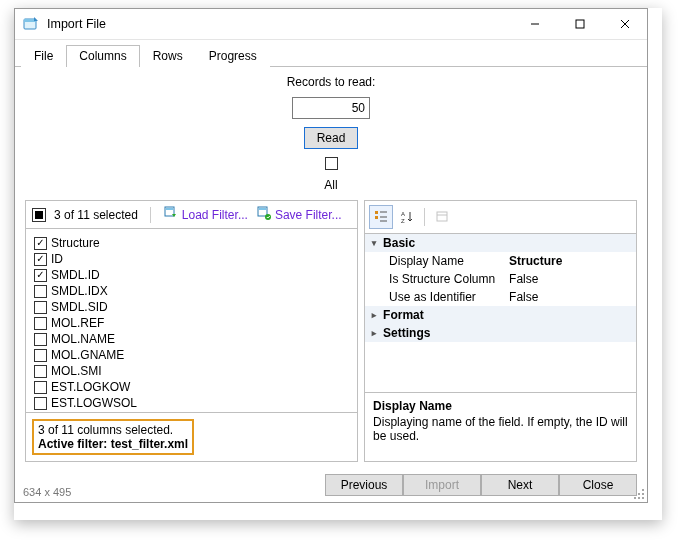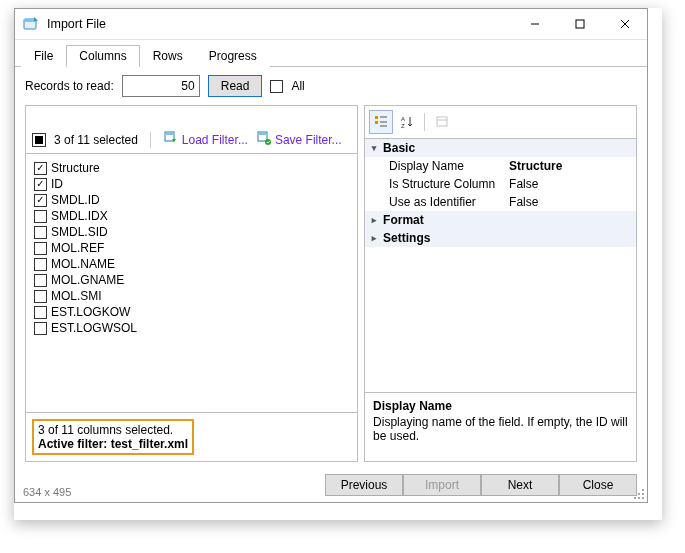--- a/index.html
+++ b/index.html
@@ -83,20 +83,21 @@
   }
   .tab:not(.active) {
     color: #000;
   }
   
   .records-row {
     display: flex;
     align-items: center;
     gap: 8px;
     padding: 8px 10px 8px 10px;
+    flex-direction: column;
   }
   .num-input {
     width: 68px;
     height: 20px;
     border: 1px solid #7a7a7a;
     text-align: right;
     padding: 0 4px;
     font: inherit;
   }
   .btn-read {
@@ -136,21 +137,20 @@
   }
   .right-pane {
     flex: 1 1 45%;
   }
   .left-toolbar {
     display: flex;
     align-items: center;
     gap: 8px;
     padding: 4px 6px;
     border-bottom: 1px solid #bfbfbf;
-    margin-top: 20px;
   }
   .icon-chk {
     width: 14px; height: 14px; border: 1px solid #333;
     display: inline-flex; align-items: center; justify-content: center;
     font-size: 10px; background: #fff; box-sizing: border-box;
   }
   .icon-chk.filled::after {
     content: ""; width: 8px; height: 8px; background: #000;
   }
   .tb-link {

